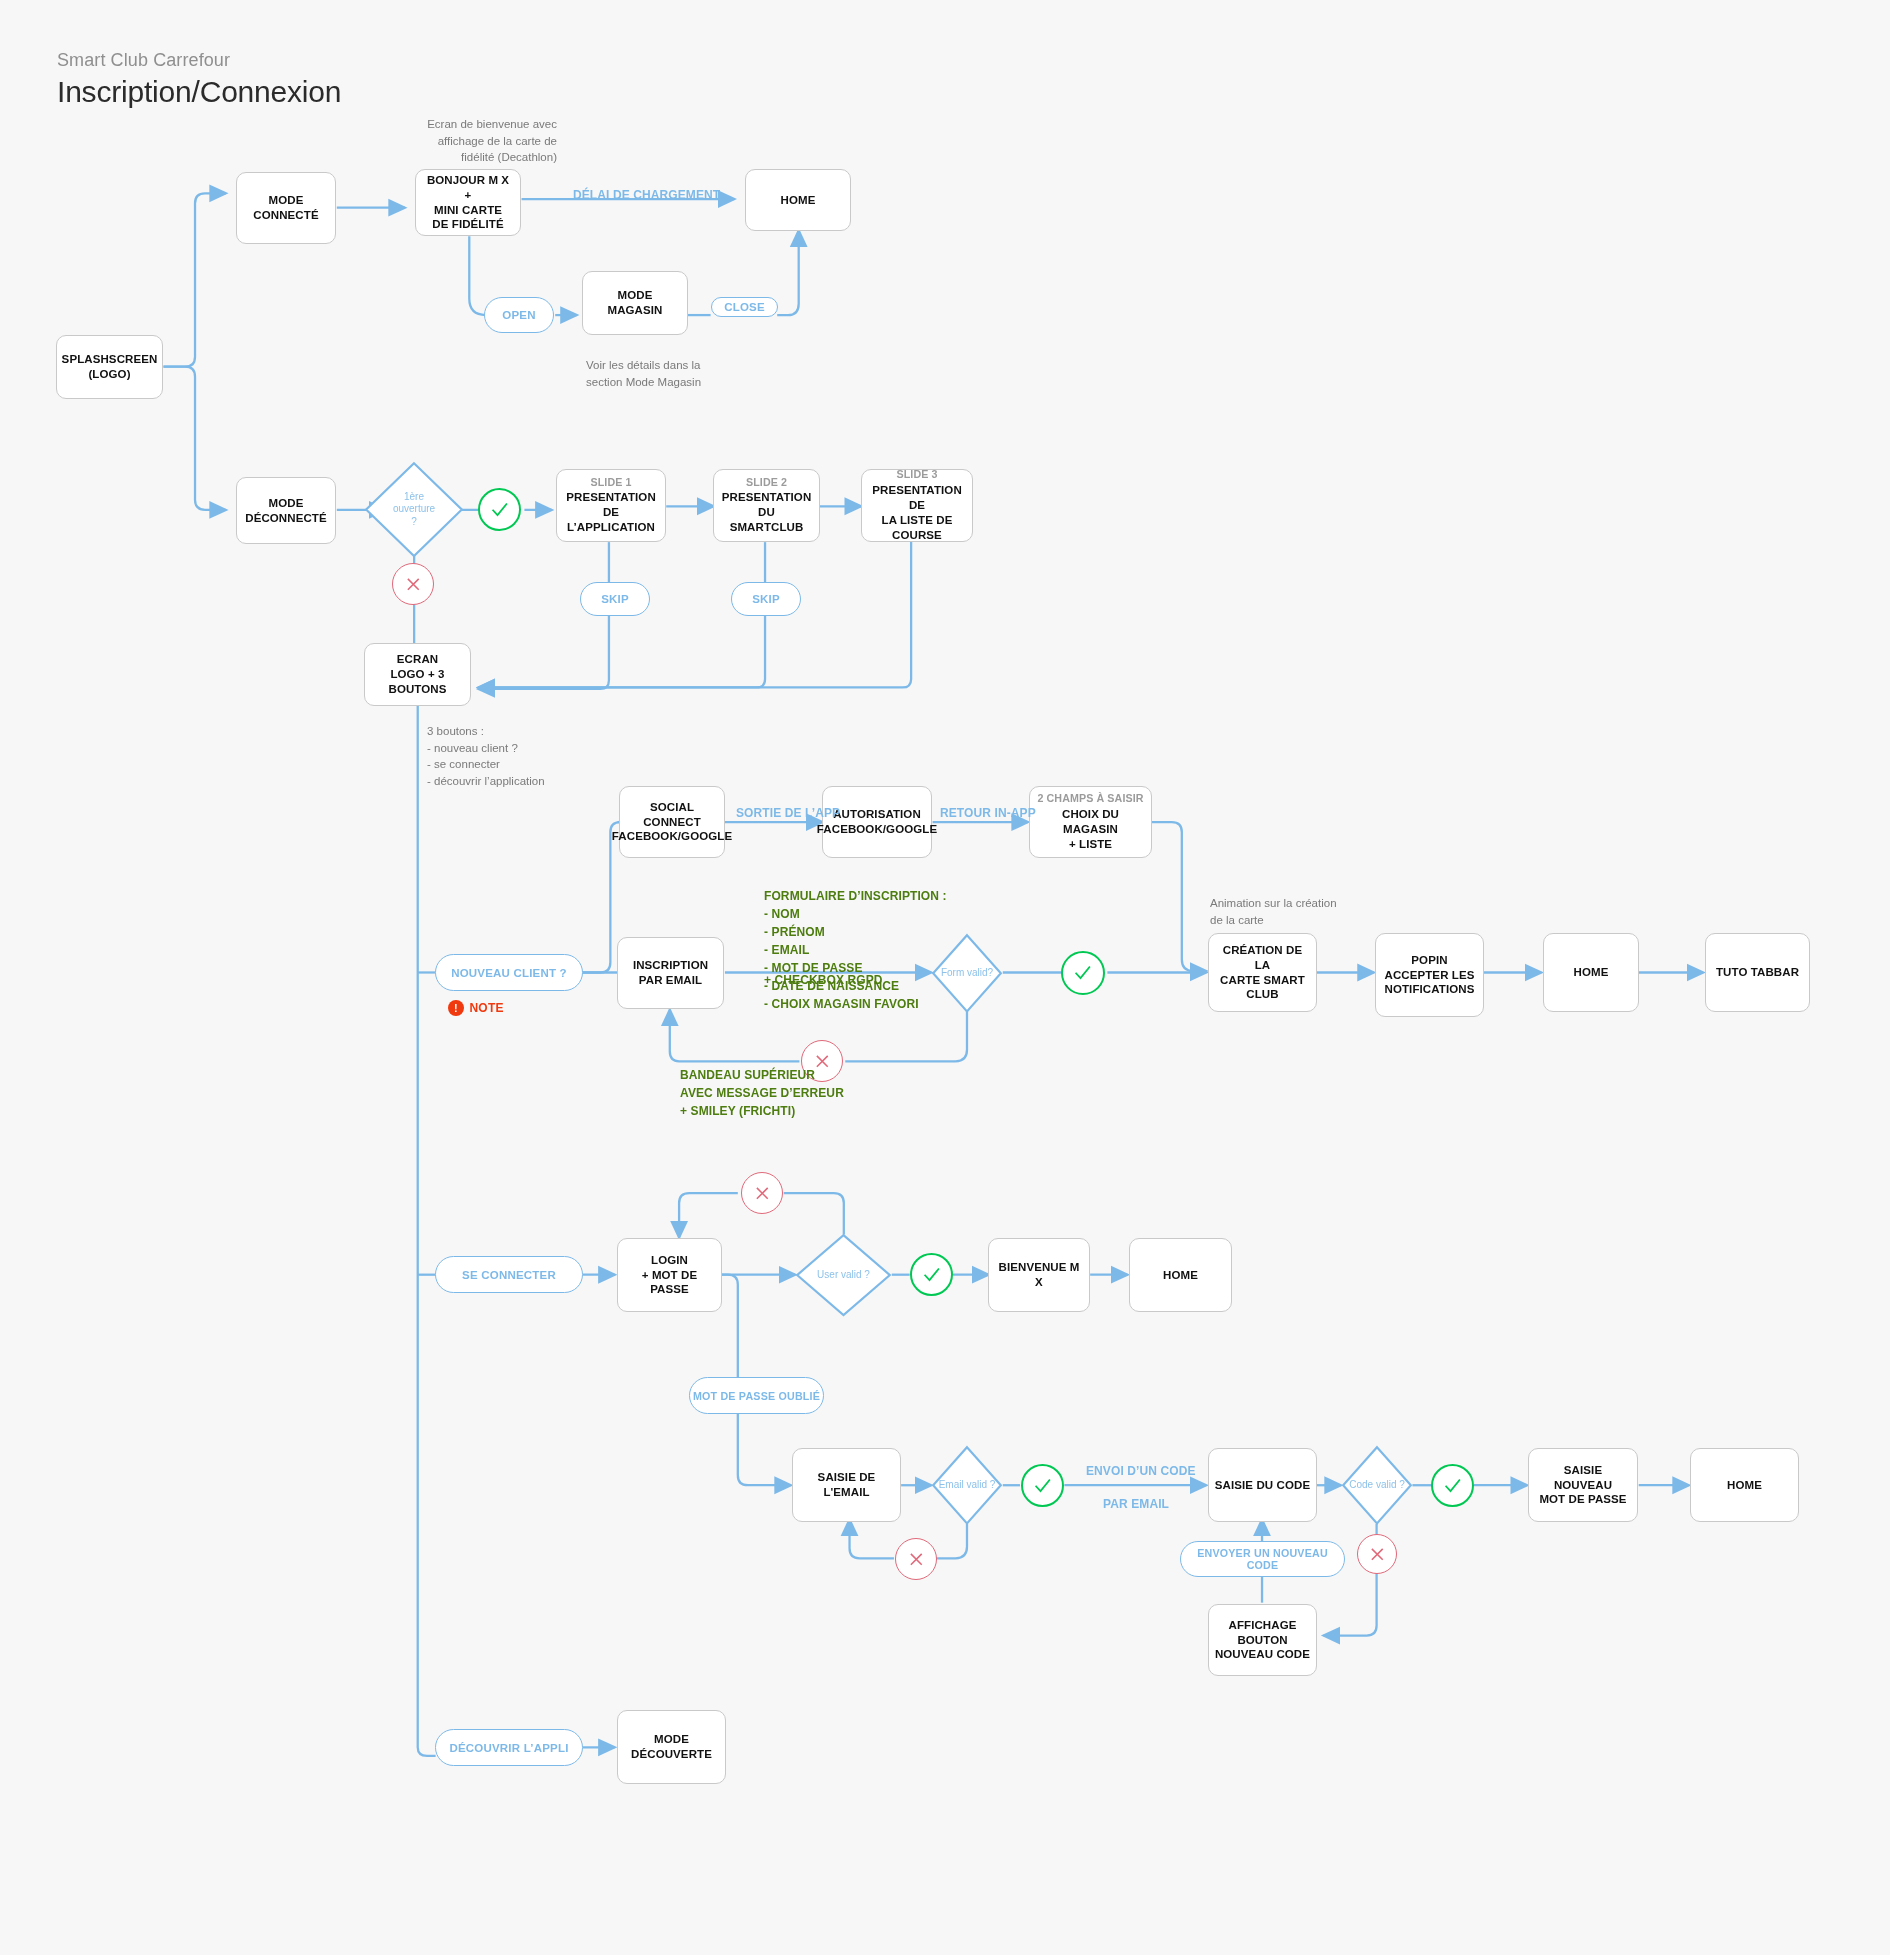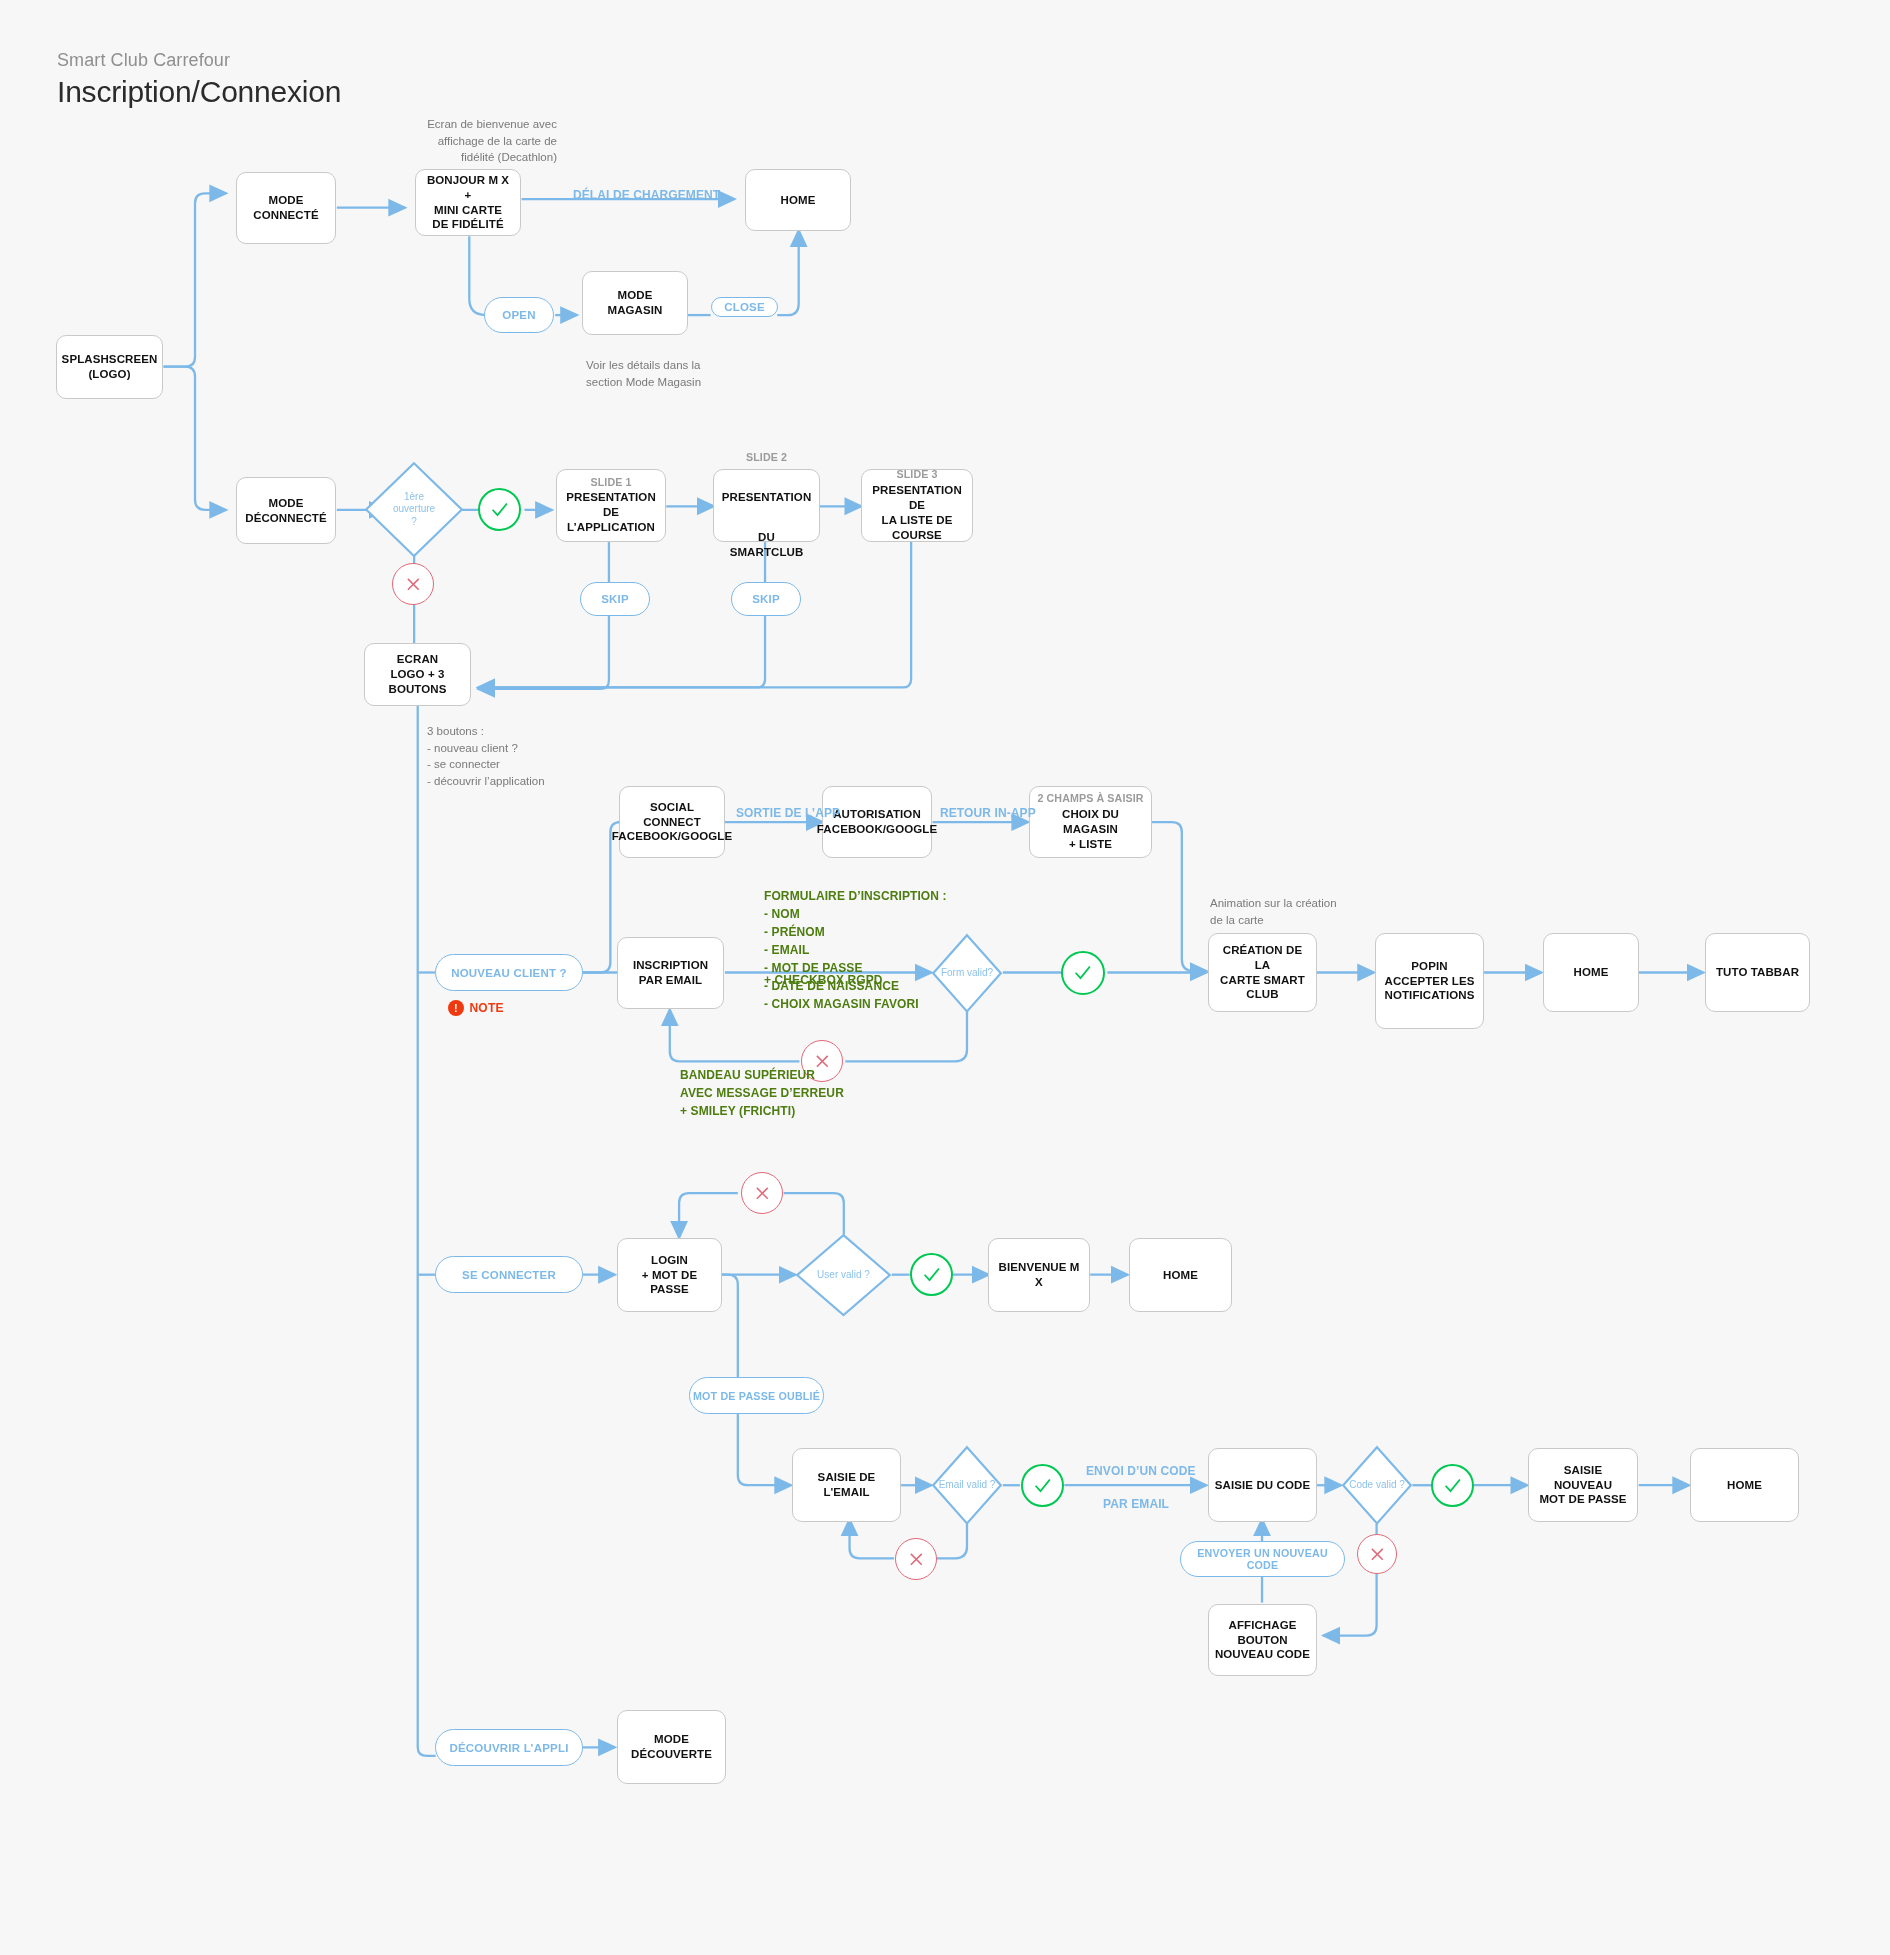--- a/index.html
+++ b/index.html
@@ -213,21 +213,21 @@
     <span>MODE</span>
     <span>DÉCONNECTÉ</span>
   </div>
 
   <div class="node" style="left:556px;top:469px;width:110px;height:73px;">
     <span class="pre">SLIDE 1</span>
     <span>PRESENTATION DE</span>
     <span>L’APPLICATION</span>
   </div>
 
-  <div class="node" style="left:713px;top:469px;width:107px;height:73px;gap:25px;">
+  <div class="node" style="left:713px;top:469px;width:107px;height:73px;">
     <span class="pre">SLIDE 2</span>
     <span>PRESENTATION</span>
     <span>DU SMARTCLUB</span>
   </div>
 
   <div class="node" style="left:861px;top:469px;width:112px;height:73px;">
     <span class="pre">SLIDE 3</span>
     <span>PRESENTATION DE</span>
     <span>LA LISTE DE COURSE</span>
   </div>
@@ -256,21 +256,21 @@
   <div class="node" style="left:617px;top:937px;width:107px;height:72px;">
     <span>INSCRIPTION</span>
     <span>PAR EMAIL</span>
   </div>
 
   <div class="node" style="left:1208px;top:933px;width:109px;height:79px;">
     <span>CRÉATION DE LA</span>
     <span>CARTE SMART CLUB</span>
   </div>
 
-  <div class="node" style="left:1375px;top:933px;width:109px;height:96px;">
+  <div class="node" style="left:1375px;top:933px;width:109px;height:84px;">
     <span>POPIN ACCEPTER LES</span>
     <span>NOTIFICATIONS</span>
   </div>
 
   <div class="node" style="left:1543px;top:933px;width:96px;height:79px;">
     <span>HOME</span>
   </div>
 
   <div class="node" style="left:1705px;top:933px;width:105px;height:79px;">
     <span>TUTO TABBAR</span>

